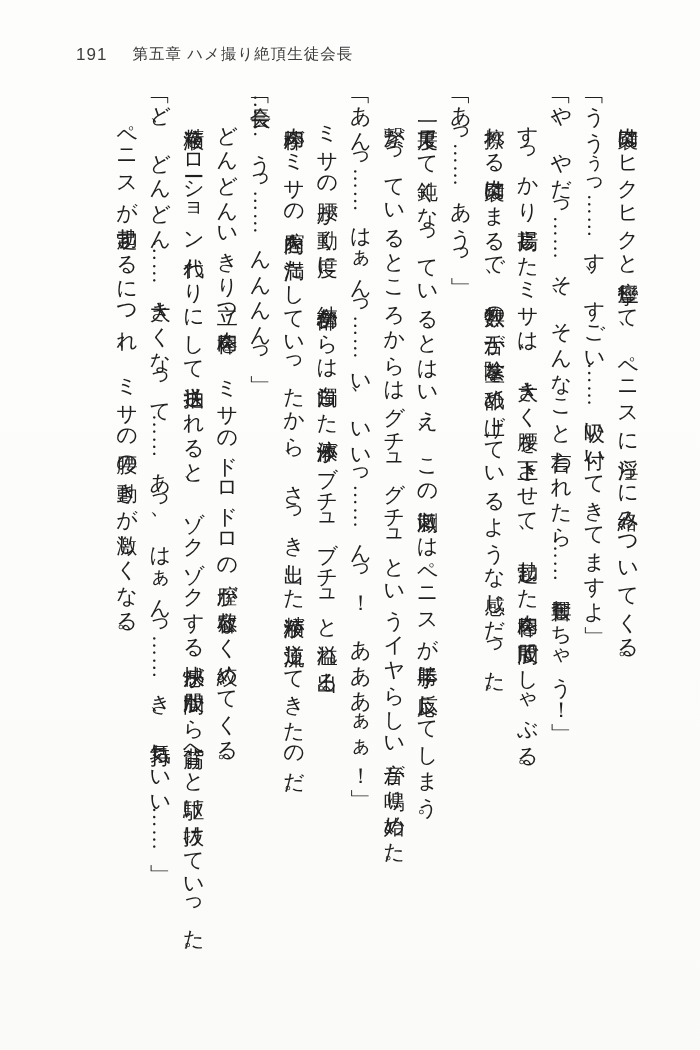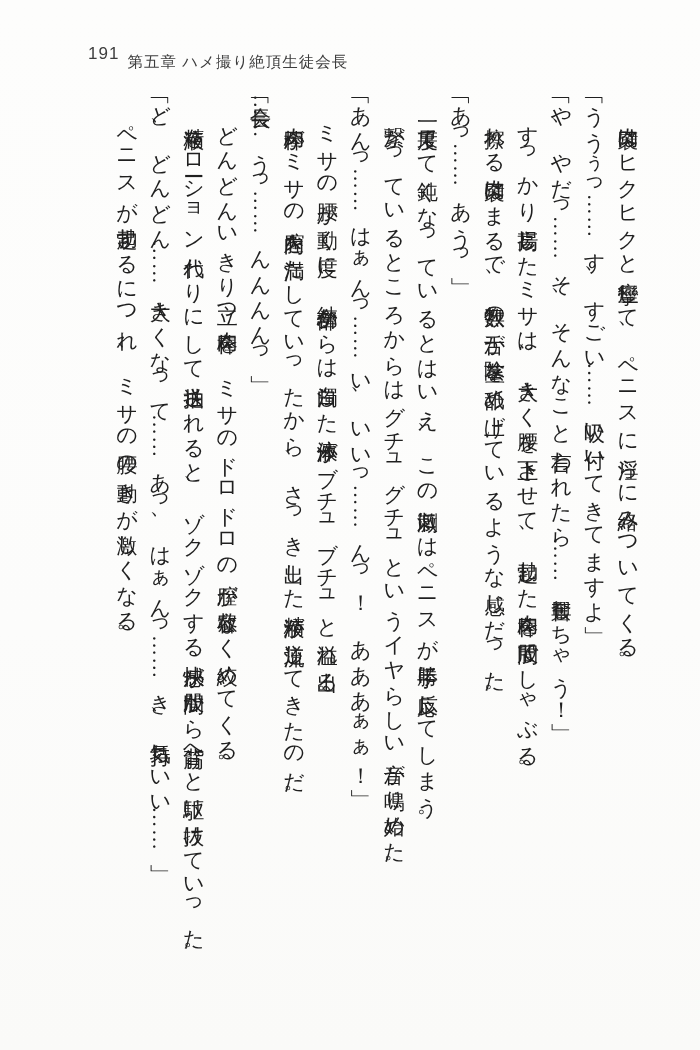--- a/index.html
+++ b/index.html
@@ -16,34 +16,33 @@
   .page {
     position: relative;
     width: 700px;
     height: 1050px;
     background: linear-gradient(180deg, #fdfdfc 0%, #fcfcfb 60%, #fafaf8 100%);
   }
   
   .running-header {
     position: absolute;
     top: 44px;
-    left: 88px;
+    left: 76px;
     display: flex;
-    align-items: flex-start;
-    gap: 8px;
+    align-items: center;
+    gap: 25px;
     font-family: "Liberation Sans", "DejaVu Sans", sans-serif;
     color: #3d3d3d;
     letter-spacing: 1px;
   }
   .running-header .page-number {
     font-size: 17px;
   }
   .running-header .chapter-title {
     font-size: 15.5px;
-    margin-top: 8px;
   }
   
   .text-body {
     position: absolute;
     top: 90px;
     right: 56px;
     height: 905px;
     writing-mode: vertical-rl;
     -webkit-writing-mode: vertical-rl;
     text-orientation: mixed;

